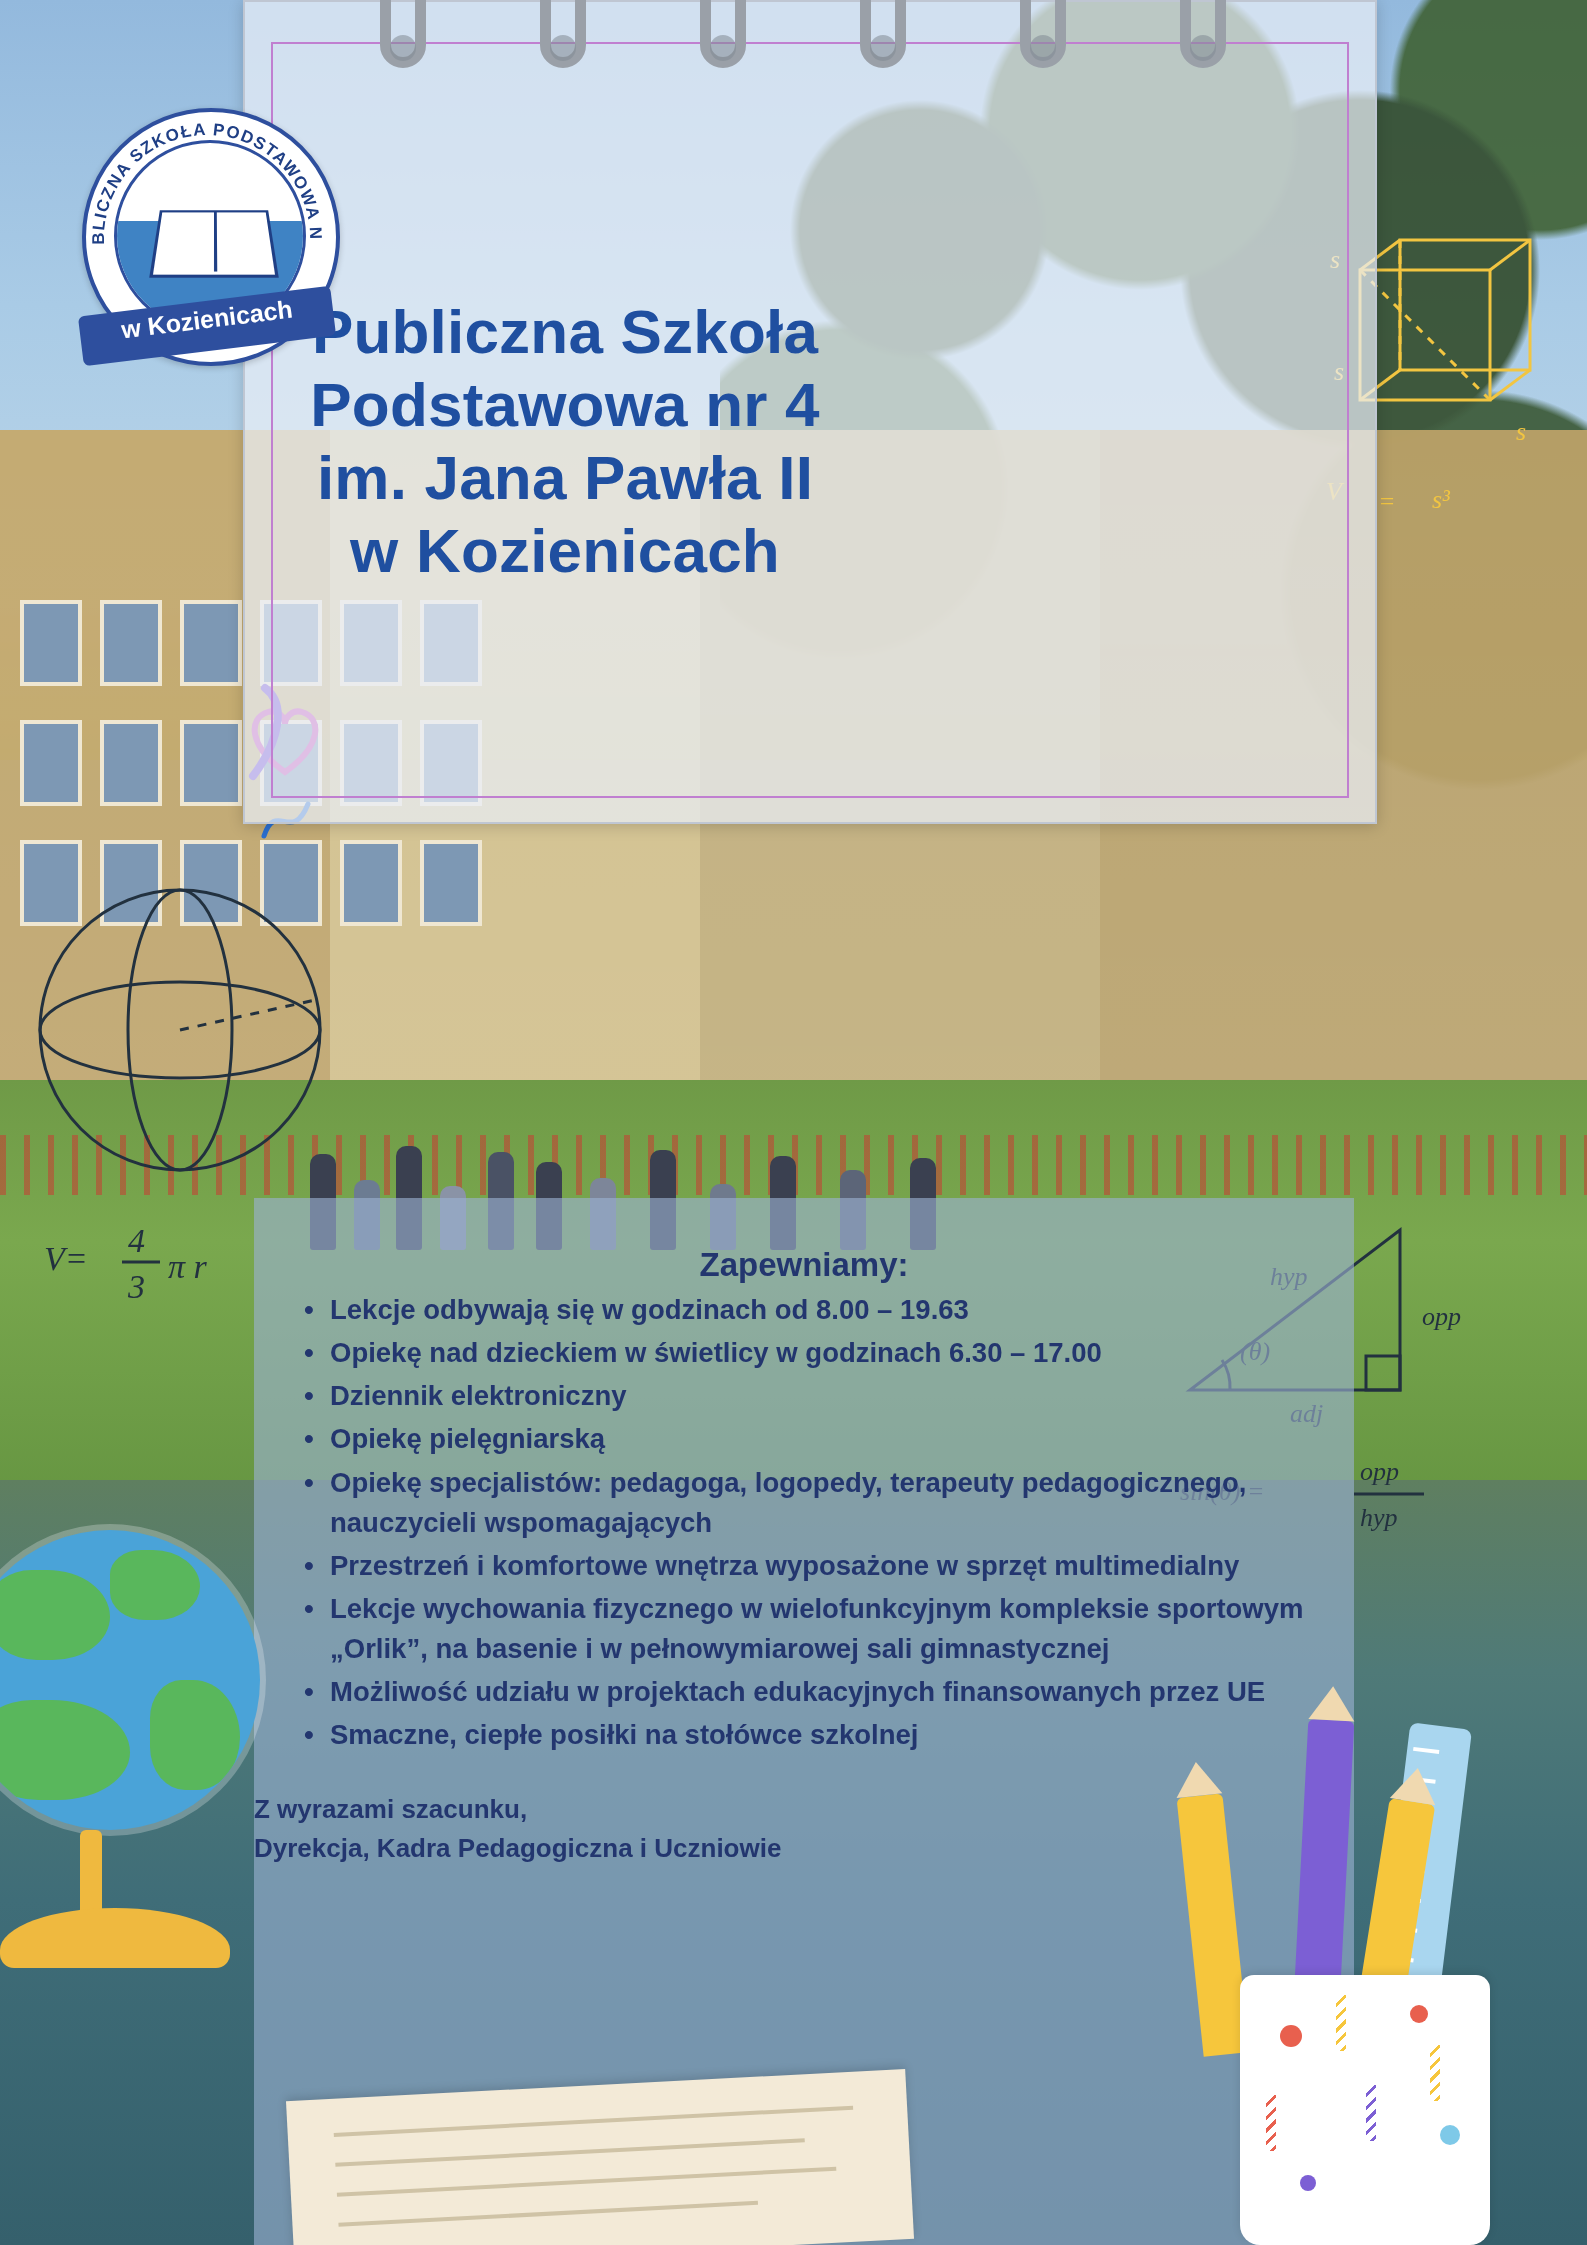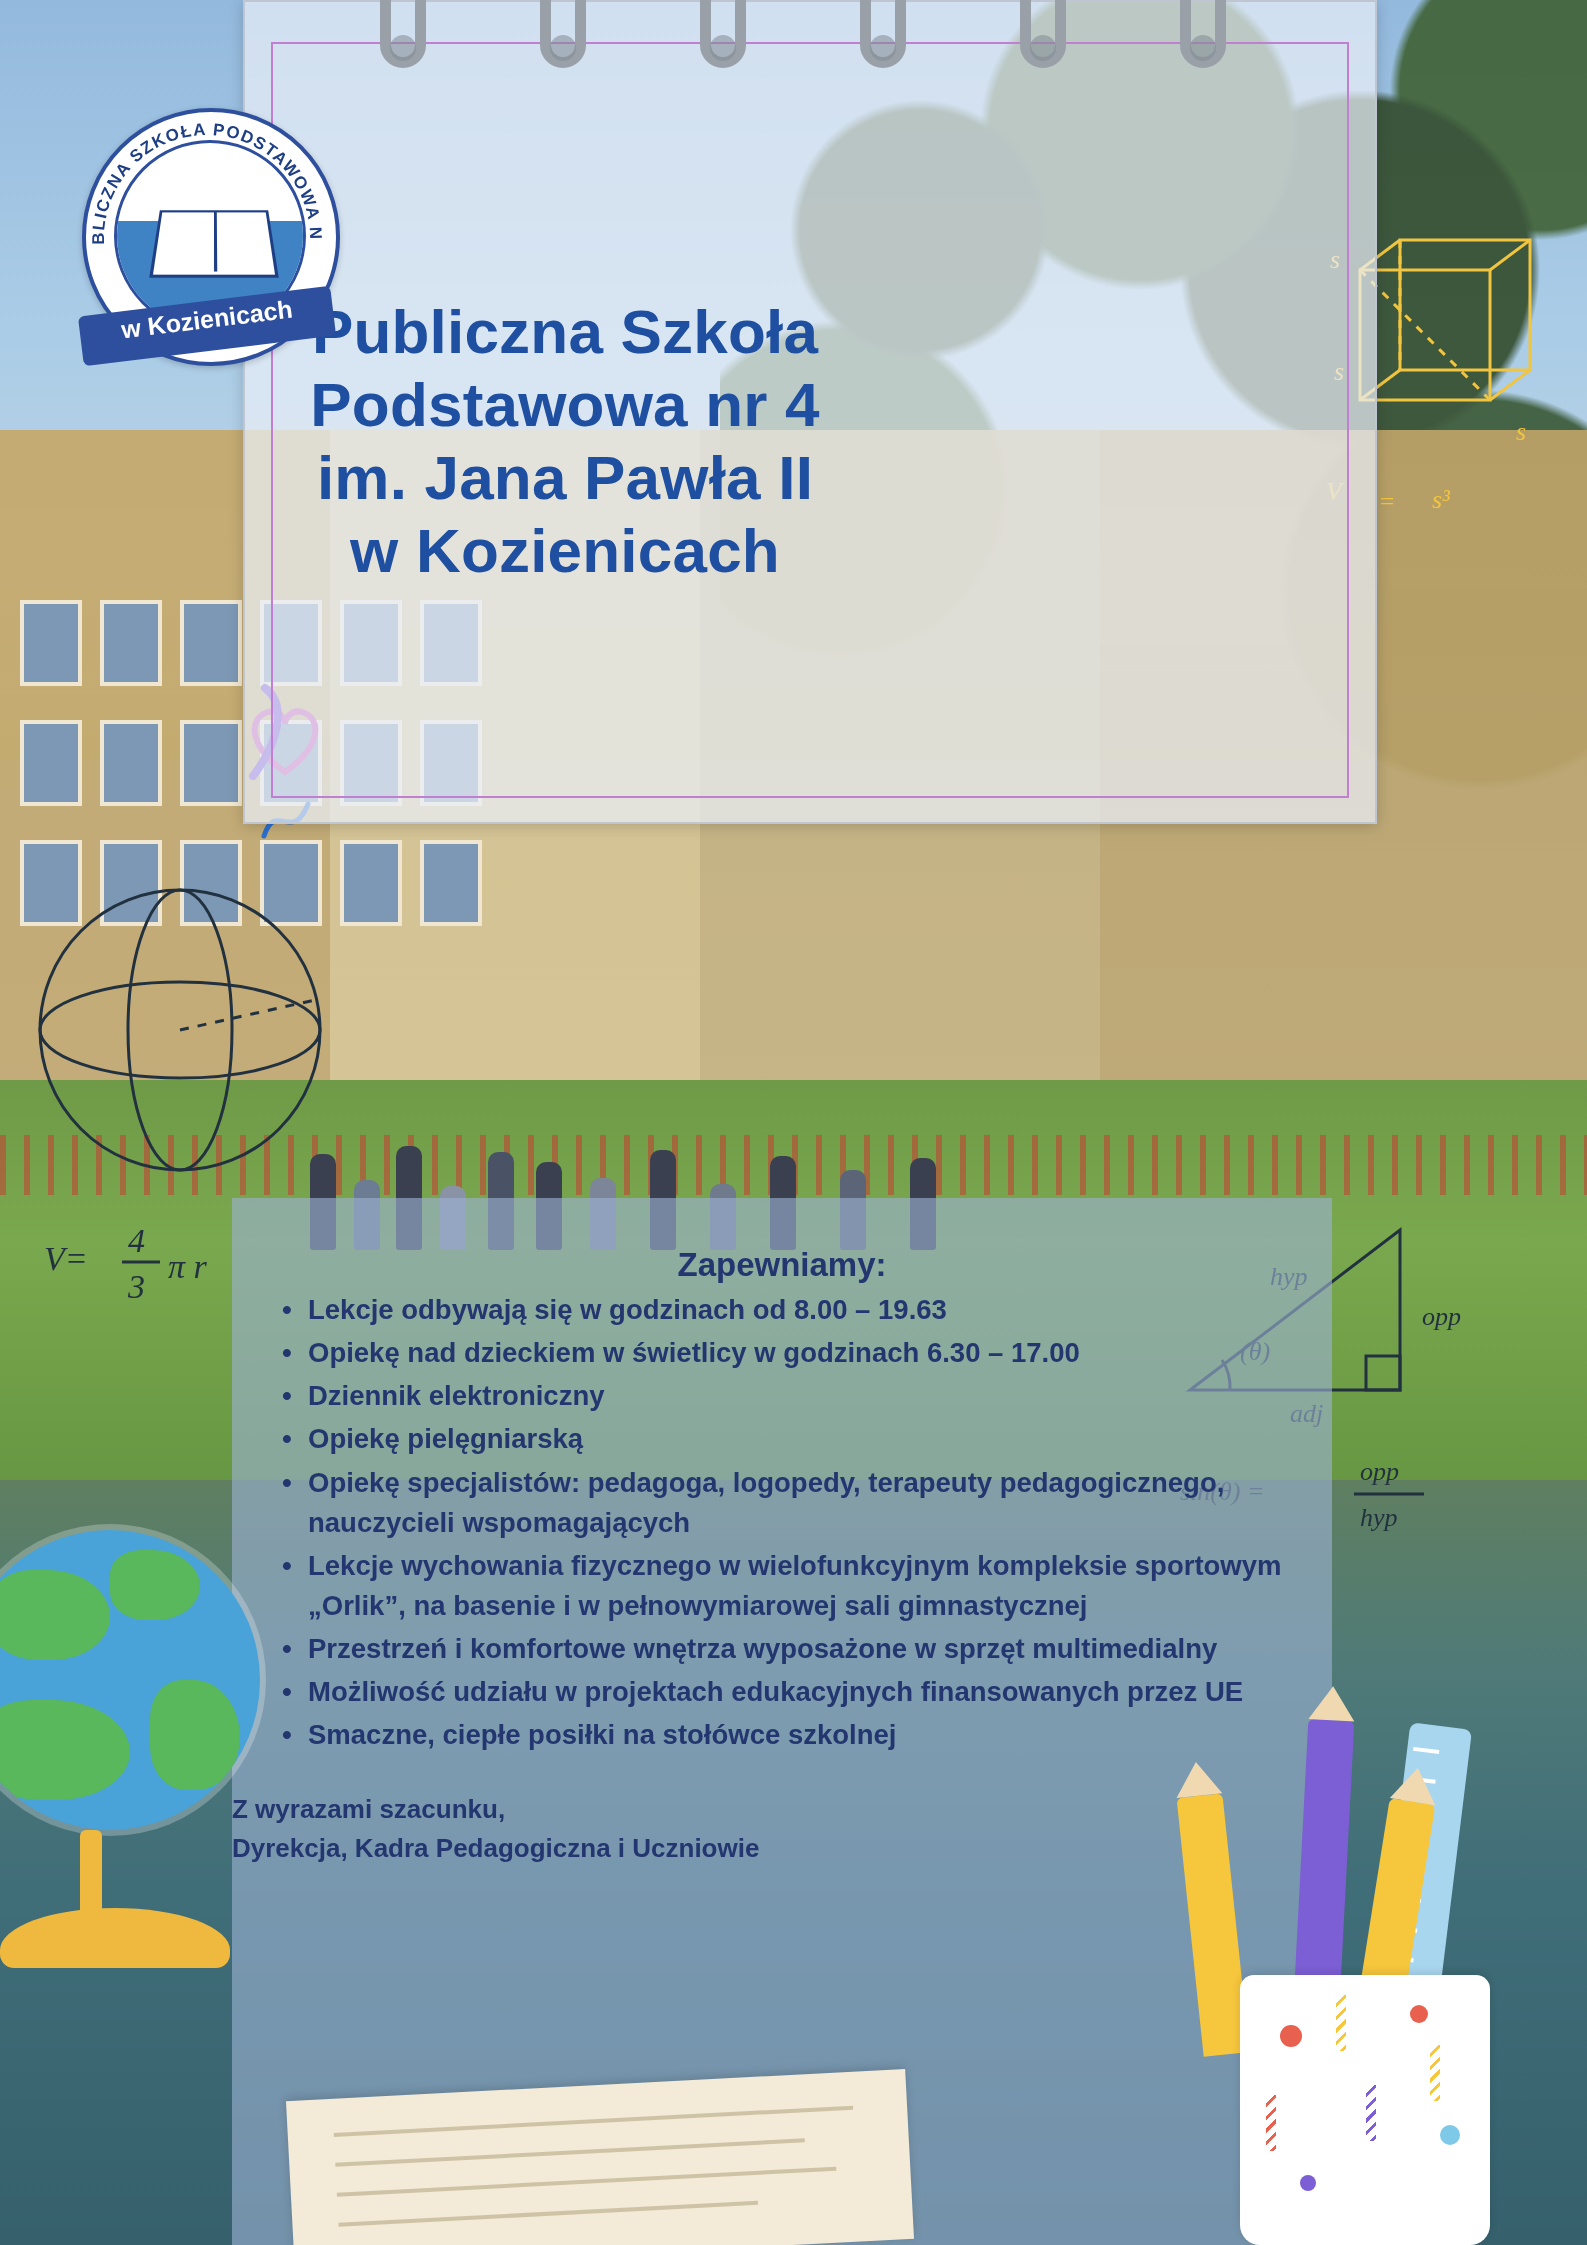--- a/index.html
+++ b/index.html
@@ -244,21 +244,21 @@
     color: #1f4fa0;
     font-weight: bold;
     font-size: 54px;
     line-height: 1.35;
     text-align: center;
   }
 
   
   .panel {
     position: absolute;
-    left: 232px; top: 1198px;
+    left: 254px; top: 1198px;
     width: 1100px; height: 1047px;
     background: rgba(155, 178, 210, 0.62);
   }
   .panel-heading {
     margin: 48px 0 6px 0;
     text-align: center;
     color: #23366f;
     font-size: 33px;
     font-weight: bold;
   }
@@ -551,22 +551,22 @@
 
 
   <div class="panel">
     <div class="panel-heading">Zapewniamy:</div>
     <ul>
       <li>Lekcje odbywają się w godzinach od 8.00 – 19.63</li>
       <li>Opiekę nad dzieckiem w świetlicy w godzinach 6.30 – 17.00</li>
       <li>Dziennik elektroniczny</li>
       <li>Opiekę pielęgniarską</li>
       <li>Opiekę specjalistów: pedagoga, logopedy, terapeuty pedagogicznego, nauczycieli wspomagających</li>
+      <li>Przestrzeń i komfortowe wnętrza wyposażone w sprzęt multimedialny</li>
       <li>Lekcje wychowania fizycznego  w wielofunkcyjnym kompleksie sportowym   „Orlik”, na basenie i w pełnowymiarowej sali gimnastycznej</li>
-      <li>Przestrzeń i komfortowe wnętrza wyposażone w sprzęt multimedialny</li>
       <li>Możliwość udziału w projektach edukacyjnych finansowanych przez UE</li>
       <li>Smaczne, ciepłe posiłki na stołówce szkolnej</li>
     </ul>
     <div class="signoff">
       <div>Z wyrazami szacunku,</div>
       <div>Dyrekcja, Kadra Pedagogiczna i Uczniowie</div>
     </div>
   </div>
 
   <div class="globe">

